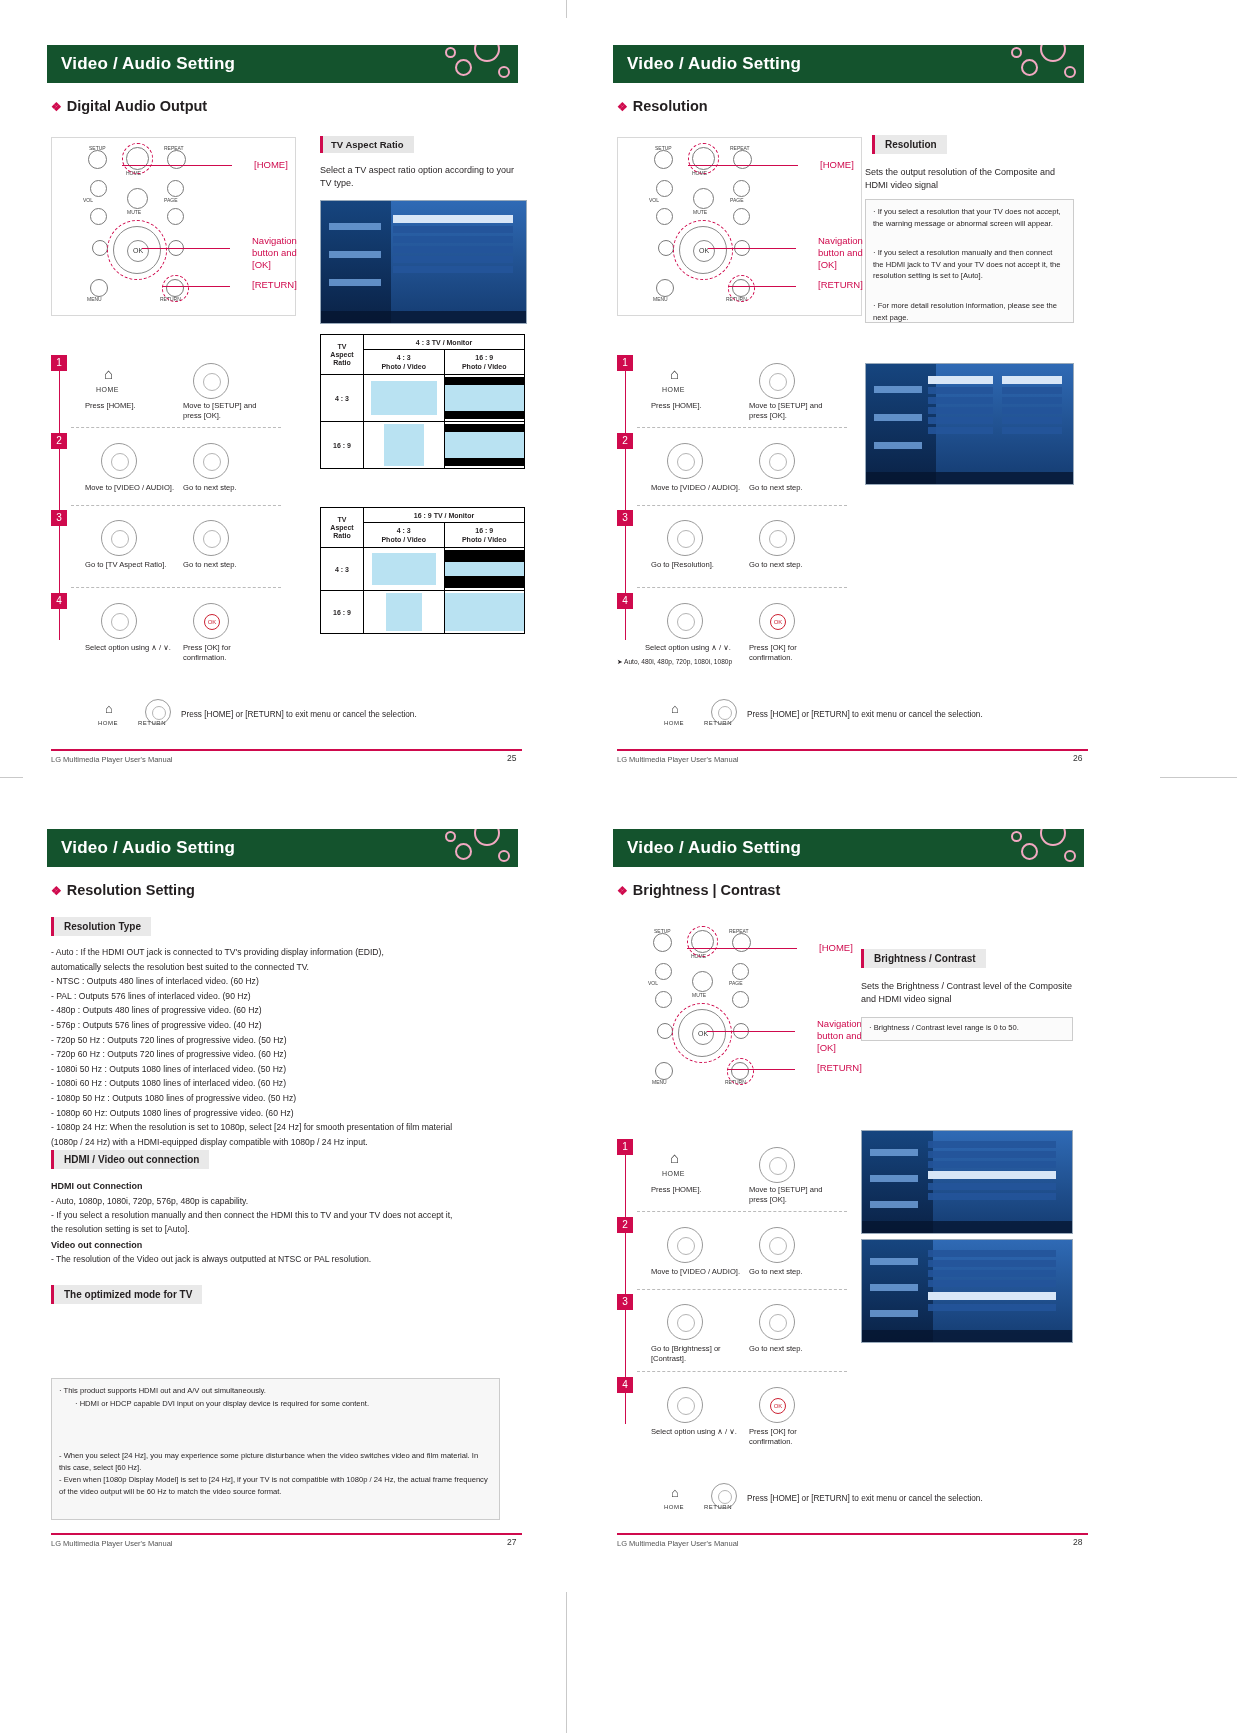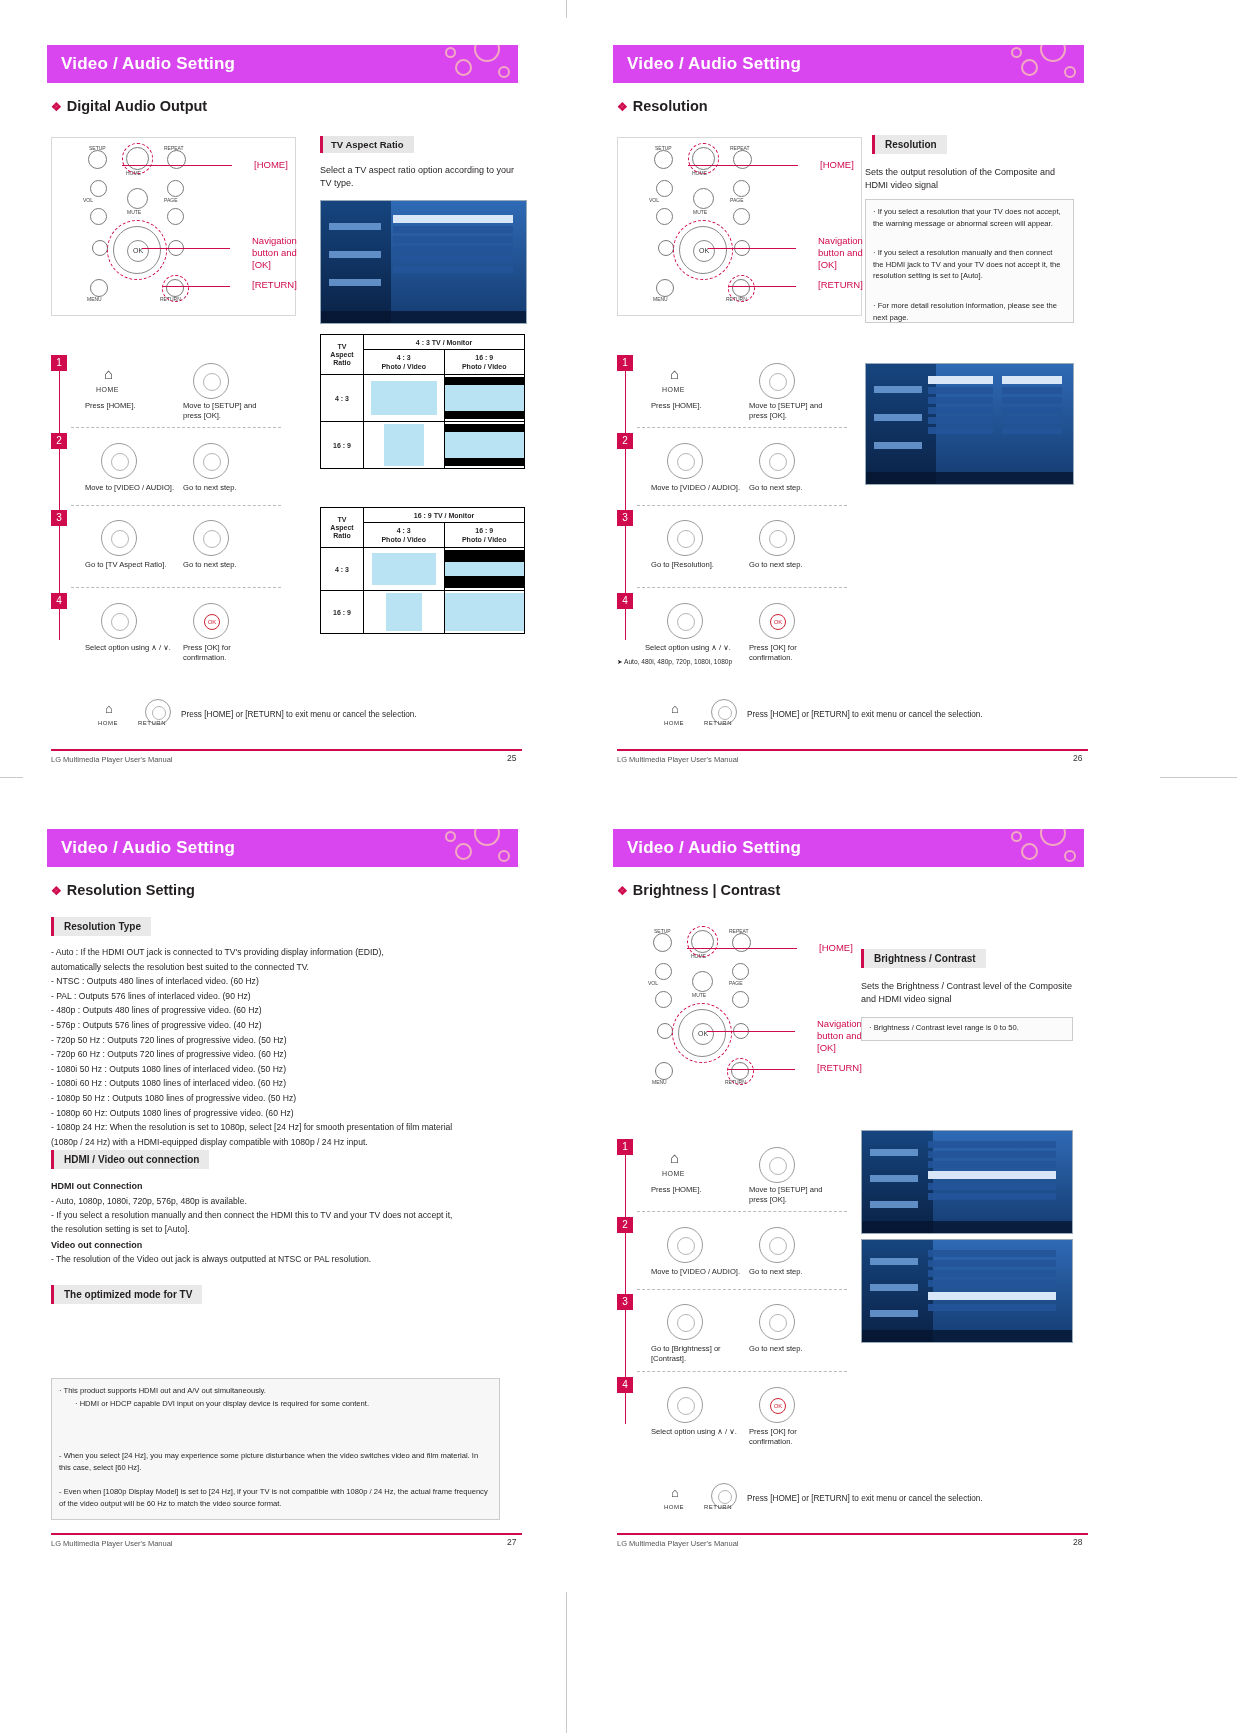--- a/index.html
+++ b/index.html
@@ -7,21 +7,21 @@
   .sheet{position:absolute;width:1237px;height:1733px;top:0;left:0;}
   .page{position:absolute;width:571px;height:790px;background:#fff;}
   .p1{left:23px;top:18px;}
   .p2{left:589px;top:18px;}
   .p3{left:23px;top:802px;}
   .p4{left:589px;top:802px;}
   .vline{position:absolute;left:566px;top:0;width:1px;height:1733px;background:#c9c9c9;}
   .hline{position:absolute;left:0;top:777px;width:1237px;height:1px;background:#c9c9c9;}
 
   
-  .banner{position:absolute;left:24px;top:27px;width:471px;height:38px;background:#d946ef;border-radius:0 0 0 0;}
+  .banner{position:absolute;left:24px;top:27px;width:471px;height:38px;background:#14532d;border-radius:0 0 0 0;}
   .banner .btitle{position:absolute;left:14px;top:9px;font-size:17px;color:#fff;font-weight:bold;letter-spacing:.2px;}
   .banner .bubbles{position:absolute;right:0;top:0;width:90px;height:38px;overflow:hidden;}
   .bub{position:absolute;border-radius:50%;border:2px solid #f2a9c2;}
   .b1{width:22px;height:22px;right:18px;top:-9px;}
   .b2{width:13px;height:13px;right:46px;top:14px;}
   .b3{width:8px;height:8px;right:8px;top:21px;}
   .b4{width:7px;height:7px;right:62px;top:2px;}
 
   
   .sect{position:absolute;font-size:14.5px;font-weight:bold;color:#231f20;}
@@ -452,36 +452,36 @@
       <div>- 1080i 60 Hz : Outputs 1080 lines of interlaced video. (60 Hz)</div>
       <div>- 1080p 50 Hz : Outputs 1080 lines of progressive video. (50 Hz)</div>
       <div>- 1080p 60 Hz: Outputs 1080 lines of progressive video. (60 Hz)</div>
       <div>- 1080p 24 Hz: When the resolution is set to 1080p, select [24 Hz] for smooth presentation of film material</div>
       <div>                     (1080p / 24 Hz) with a HDMI-equipped display compatible with 1080p / 24 Hz input.</div>
     </div>
 
     <div class="chip2" style="left:28px;top:348px;border-left:3px solid #cf0a4d;">HDMI / Video out connection</div>
     <div class="body-txt" style="left:28px;top:378px;font-size:9px;font-weight:bold;">HDMI out Connection</div>
     <div class="body-txt" style="left:28px;top:392px;width:470px;line-height:14px;font-size:8.6px;">
-      <div>- Auto, 1080p, 1080i, 720p, 576p, 480p is available.</div>
+      <div>- Auto, 1080p, 1080i, 720p, 576p, 480p is capability.</div>
       <div>- If you select a resolution manually and then connect the HDMI this to TV and your TV does not accept it,</div>
       <div>  the resolution setting is set to [Auto].</div>
     </div>
     <div class="body-txt" style="left:28px;top:437px;font-size:9px;font-weight:bold;">Video out connection</div>
     <div class="body-txt" style="left:28px;top:451px;width:470px;font-size:8.6px;">
       <div>- The resolution of the Video out jack is always outputted at NTSC or PAL resolution.</div>
     </div>
 
     <div class="chip2" style="left:28px;top:483px;border-left:3px solid #cf0a4d;">The optimized mode for TV</div>
 
     <div class="infobox" style="left:28px;top:576px;width:447px;height:140px;background:#f7f7f7;"></div>
     <div class="infotxt" style="left:36px;top:583px;width:430px;">· This product supports HDMI out and A/V out simultaneously.</div>
     <div class="infotxt" style="left:52px;top:596px;width:430px;">· HDMI or HDCP capable DVI input on your display device is required for some content.</div>
     <div class="infotxt" style="left:36px;top:648px;width:430px;">- When you select [24 Hz], you may experience some picture disturbance when the video switches video and film material. In this case, select [60 Hz].</div>
-    <div class="infotxt" style="left:36px;top:672px;width:430px;margin-top:12px;">- Even when [1080p Display Model] is set to [24 Hz], if your TV is not compatible with 1080p / 24 Hz, the actual frame frequency of the video output will be 60 Hz to match the video source format.</div>
+    <div class="infotxt" style="left:36px;top:672px;width:430px;">- Even when [1080p Display Model] is set to [24 Hz], if your TV is not compatible with 1080p / 24 Hz, the actual frame frequency of the video output will be 60 Hz to match the video source format.</div>
 
     <div class="footline" style="left:28px;top:731px;width:471px;"></div>
     <div class="footl" style="left:28px;top:737px;">LG Multimedia Player User's Manual</div>
     <div class="footr" style="left:484px;top:735px;">27</div>
   </div>
 
   <div class="page p4">
     <div class="banner">
       <div class="btitle">Video / Audio Setting</div>
       <div class="bubbles">

